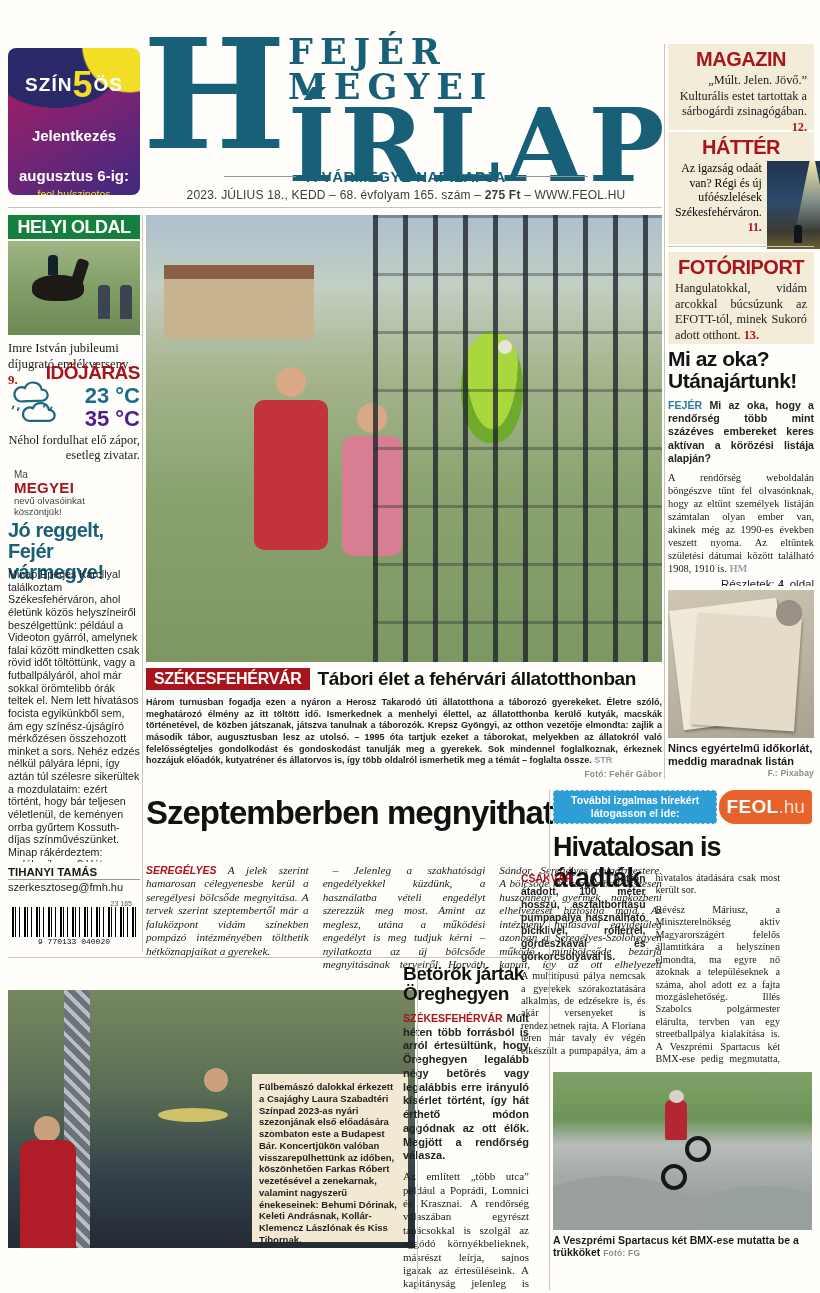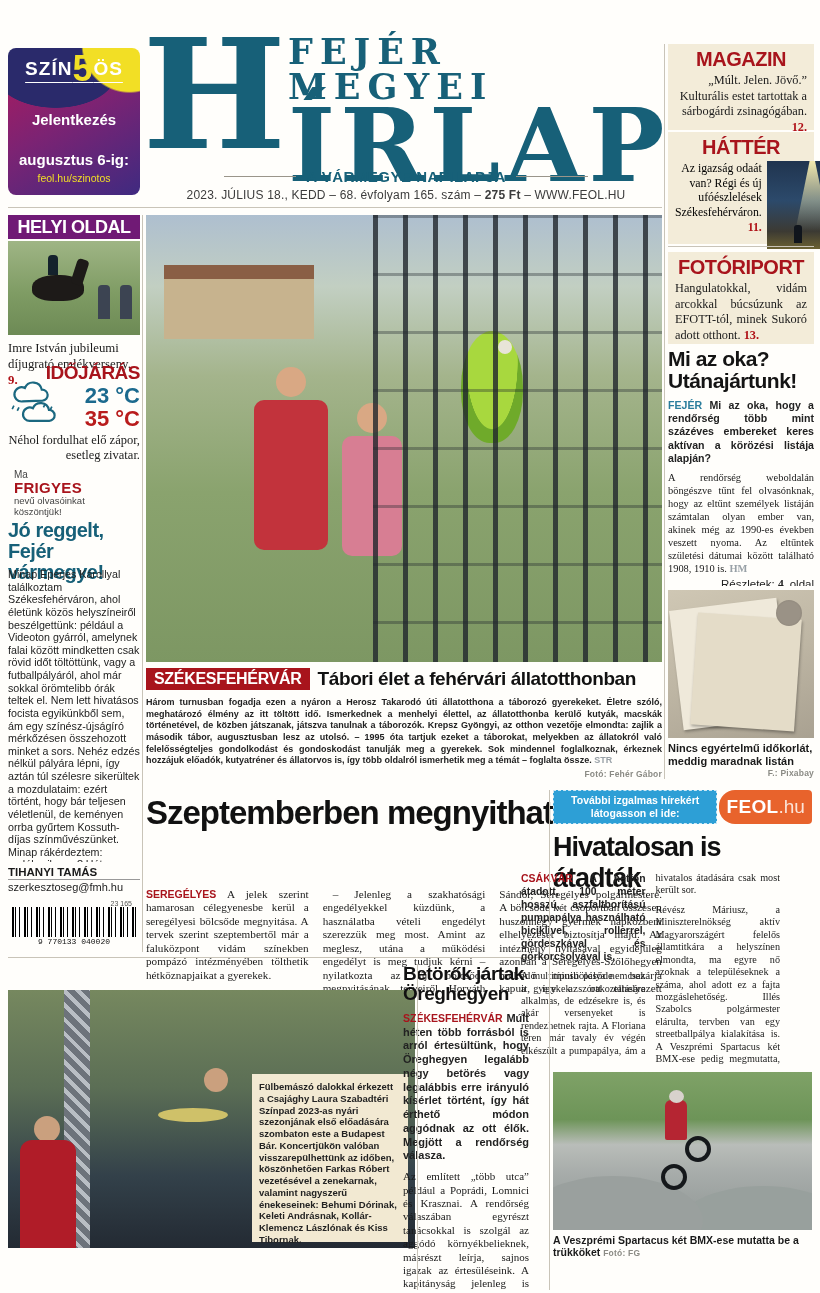--- a/index.html
+++ b/index.html
@@ -16,21 +16,21 @@
   .rule-h { background:#c9c4b8; height:1px; }
   .rule-v { background:#c9c4b8; width:1px; }
   .beigebox { background:#f3ecd9; }
 
   
   .ad { left:8px; top:48px; width:132px; height:147px; border-radius:8px; overflow:hidden; text-align:center; color:#fff;
         background:
           radial-gradient(circle at 92% -2%, #f2df25 0 24%, rgba(0,0,0,0) 25%),
           radial-gradient(ellipse 105px 62px at 36% 16%, #2a2a6b 0 58%, rgba(0,0,0,0) 59%),
           linear-gradient(150deg,#b01a5c 0%, #7c2373 48%, #3f2a80 100%); }
-  .ad-brand { margin-top:0; font-weight:bold; letter-spacing:1px;text-decoration:underline; }
+  .ad-brand { margin-top:16px; font-weight:bold; letter-spacing:1px; }
   .ad-brand .b1,.ad-brand .b3 { font-size:19px; vertical-align:6px; }
   .ad-brand .b2 { font-size:36px; color:#f2df25; }
   .ad-l1 { margin-top:22px; font-size:15px; font-weight:bold; line-height:1.1; }
   .ad-l2 { font-size:15px; font-weight:bold; line-height:1.1;margin-top:23px; }
   .ad-url { margin-top:4px; font-size:10.5px; font-weight:normal; color:#f2df25; }
 
   
   .masthead { left:148px; top:28px; width:516px; height:142px; color:#176078; display:flex; justify-content:center; align-items:flex-start; font-family:"DejaVu Serif","Liberation Serif",serif; font-weight:bold; }
   .mast-h { font-size:152px; line-height:.88; letter-spacing:-4px; }
   .mast-col { margin-left:6px; text-align:left; }
@@ -61,32 +61,32 @@
   .mio-lead .county { color:#2a7d9c; }
   .mio-body { margin-top:7px; font-size:10.4px; line-height:1.24; text-align:justify; color:#1a1a1a; }
   .mio-details { text-align:right; font-size:11.5px; margin-top:2px; color:#222; }
   .docs-photo { left:668px; top:590px; width:146px; height:148px; overflow:hidden; background:linear-gradient(160deg,#cfc7b4 0%,#beb6a4 50%,#a9a191 100%); }
   .paper1 { position:absolute; left:8px; top:14px; width:108px; height:120px; background:#efe9da; transform:rotate(-7deg); box-shadow:1px 2px 3px rgba(0,0,0,.3); }
   .paper2 { position:absolute; left:26px; top:26px; width:104px; height:112px; background:#e4dcc8; transform:rotate(4deg); box-shadow:1px 2px 3px rgba(0,0,0,.3); }
   .coin { position:absolute; right:12px; top:10px; width:26px; height:26px; border-radius:50%; background:radial-gradient(circle,#9a9286 0 60%,#7e766a 100%); }
   .docs-caption { left:668px; top:742px; width:146px; font-size:11px; font-weight:bold; line-height:1.2; color:#1a1a1a; }
 
   
-  .helyi-banner { left:8px; top:215px; width:132px; height:24px; background:#701a75; color:#fff; font-weight:bold; font-size:18px; letter-spacing:-.5px; text-align:center; line-height:24px; }
+  .helyi-banner { left:8px; top:215px; width:132px; height:24px; background:#15803d; color:#fff; font-weight:bold; font-size:18px; letter-spacing:-.5px; text-align:center; line-height:24px; }
   .helyi-photo { left:8px; top:241px; width:132px; height:94px; overflow:hidden; background:linear-gradient(180deg,#9fb585 0%,#7f9c64 55%,#6d8a55 100%); }
   .horse-body { position:absolute; left:24px; top:34px; width:52px; height:26px; background:#1d1a18; border-radius:45% 45% 40% 40%; }
   .horse-neck { position:absolute; left:66px; top:18px; width:12px; height:26px; background:#1d1a18; transform:rotate(18deg); border-radius:4px; }
   .rider-sil { position:absolute; left:40px; top:14px; width:10px; height:20px; background:#14222c; border-radius:4px 4px 0 0; }
   .bystander { position:absolute; width:12px; height:34px; background:#3c4452; border-radius:4px 4px 0 0; top:44px; }
   .helyi-caption { left:8px; top:341px; width:132px; font-size:12.8px; line-height:1.25; color:#1a1a1a; }
 
   .weather { left:8px; top:362px; width:132px; height:100px; text-align:right; }
   .w-title { color:#a8141c; font-weight:bold; font-size:19px; letter-spacing:-.5px; }
   .w-low { color:#1c6a8e; font-weight:bold; font-size:22px; line-height:1.05; }
-  .w-high { color:#b91c1c; font-weight:bold; font-size:22px; line-height:1.05; }
+  .w-high { color:#4c1d95; font-weight:bold; font-size:22px; line-height:1.05; }
   .w-icon { position:absolute; left:0; top:16px; }
   .w-desc { margin-top:3px; font-size:12.5px; line-height:1.2; color:#1a1a1a; }
 
   .nameday { left:8px; top:466px; width:132px; height:44px; padding:3px 6px; }
   .nd-pre { font-size:10px; color:#444; }
   .nd-name { font-size:15px; font-weight:bold; color:#a8141c; letter-spacing:.3px; line-height:1; }
   .nd-post { font-size:9.5px; color:#444; }
 
   .ed-head { left:8px; top:520px; width:132px; color:#176078; font-weight:bold; font-size:20px; line-height:1.05; letter-spacing:-.5px; }
   .ed-body { left:8px; top:568px; width:132px; height:294px; overflow:hidden; font-size:10.7px; line-height:1.18; color:#222; }
@@ -115,21 +115,21 @@
   .kid1 { position:absolute; left:21%; top:34%; }
   .kid2 { position:absolute; left:38%; top:42%; }
 
   .story-label-row { left:146px; top:668px; width:516px; display:flex; align-items:center; gap:8px; }
   .story-label { background:#a8141c; color:#fff; font-weight:bold; font-size:16px; padding:2px 8px; letter-spacing:-.3px; }
   .story-headline { font-size:19px; font-weight:bold; color:#111; letter-spacing:-.4px; }
   .story-caption { left:146px; top:697px; width:516px; height:94px; overflow:hidden; font-size:9px; font-weight:bold; line-height:1.3; text-align:justify; color:#222; }
   .story-caption .credit { float:right; margin-left:8px; margin-top:2px; }
 
   .szept-head { left:146px; top:794px; width:516px; font-size:33px; font-weight:bold; color:#111; letter-spacing:-1px; }
-  .szept-body { left:146px; top:888px; width:516px; height:114px; overflow:hidden; column-count:3; column-gap:14px; font-size:11.2px; line-height:1.2; text-align:justify; color:#1a1a1a; }
+  .szept-body { left:146px; top:864px; width:516px; height:114px; overflow:hidden; column-count:3; column-gap:14px; font-size:11.2px; line-height:1.2; text-align:justify; color:#1a1a1a;font-style:italic; }
   .szept-body p + p { text-indent:10px; }
   .county-red { color:#a8141c; font-weight:bold; font-family:"Liberation Sans",sans-serif; font-size:10.5px; }
   .hline-mid { left:8px; top:957px; width:539px; }
 
   
   .kap-row { left:8px; top:964px; width:407px; display:flex; align-items:center; gap:8px; }
   .concert-photo { left:8px; top:990px; width:407px; height:258px; overflow:hidden;
     background:linear-gradient(180deg,#76885f 0%,#5b6e55 38%,#33414a 72%,#232a33 100%); }
   .truss { position:absolute; left:56px; top:0; width:26px; height:100%;
     background:repeating-linear-gradient(45deg,#b9bec4 0 4px,#6d737b 4px 10px); }
@@ -255,21 +255,21 @@
       <path d="M7 32l-2 4 M13 34l-2 4 M44 30l-2 4 M52 33l-2 4" stroke="#1b6880" stroke-width="2" fill="none"></path>
     </svg>
     <div class="w-title">IDŐJÁRÁS</div>
     <div class="w-low">23 °C</div>
     <div class="w-high">35 °C</div>
     <div class="w-desc serif">Néhol fordulhat elő zápor, esetleg zivatar.</div>
   </div>
 
   <div class="abs nameday">
     <div class="nd-pre">Ma</div>
-    <div class="nd-name">FRIGYES</div>
+    <div class="nd-name">MEGYEI</div>
     <div class="nd-post">nevű olvasóinkat köszöntjük!</div>
   </div>
 
   <div class="abs ed-head">Jó reggelt, Fejér vármegye!</div>
   <div class="abs ed-body">Minap Eperjes Károllyal találkoztam Székesfehérváron, ahol életünk közös helyszíneiről beszélgettünk: például a Videoton gyárról, amelynek falai között mindketten csak rövid időt töltöttünk, vagy a futballpályáról, ahol már sokkal örömtelibb órák teltek el. Nem lett hivatásos focista egyikünkből sem, ám egy színész-újságíró mérkőzésen összehozott minket a sors. Nehéz edzés nélkül pályára lépni, így aztán túl szélesre sikerültek a mozdulataim: ezért történt, hogy bár teljesen véletlenül, de keményen orrba gyűrtem Kossuth-díjas színművészünket. Minap rákérdeztem: emlékszik erre? Hát hogyne! – vágta rá kedélyesen, ujjával felém bökött, és mosolyogva ingatta a fejét. Láttam rajta, megbocsátott, és örültem, hogy talán nem kellett túlságosan szerepet sem játszania érte.</div>
   <div class="abs ed-author">
     <div class="ed-name">TIHANYI TAMÁS</div>
     <div class="ed-email">szerkesztoseg@fmh.hu</div>
   </div>
   <div class="abs barcode-wrap">

